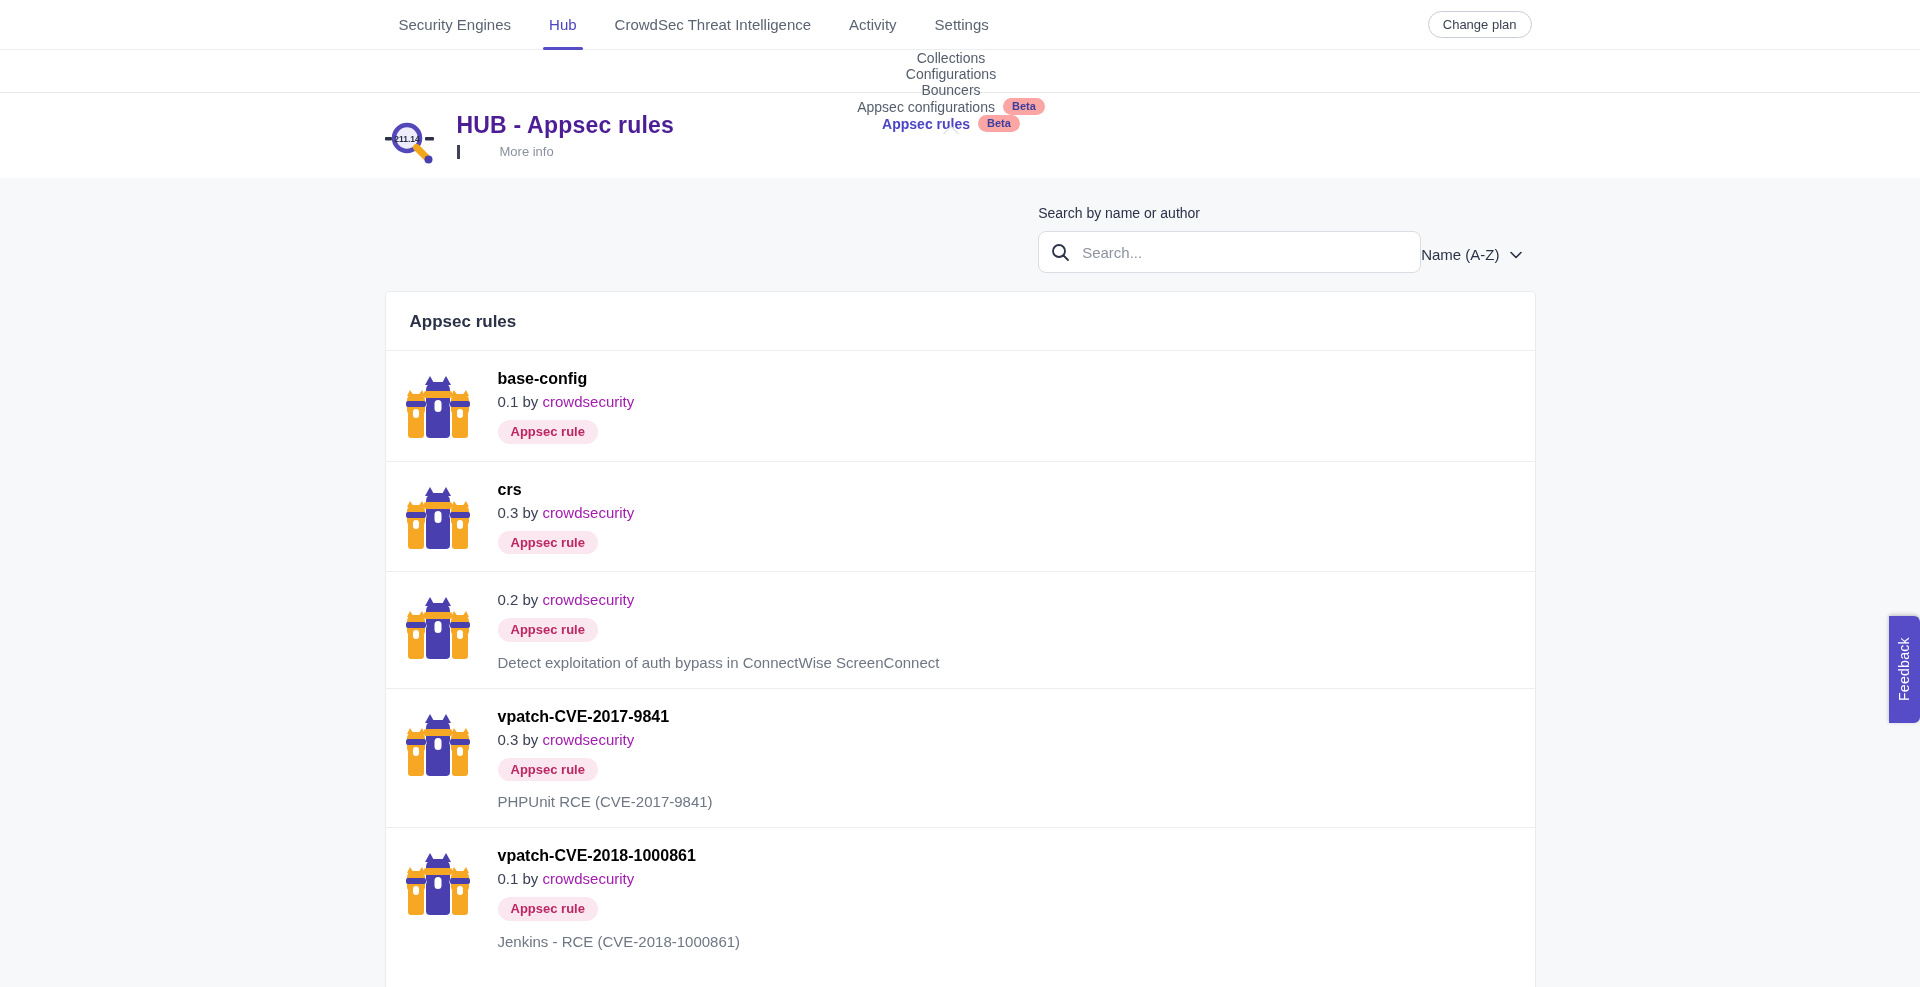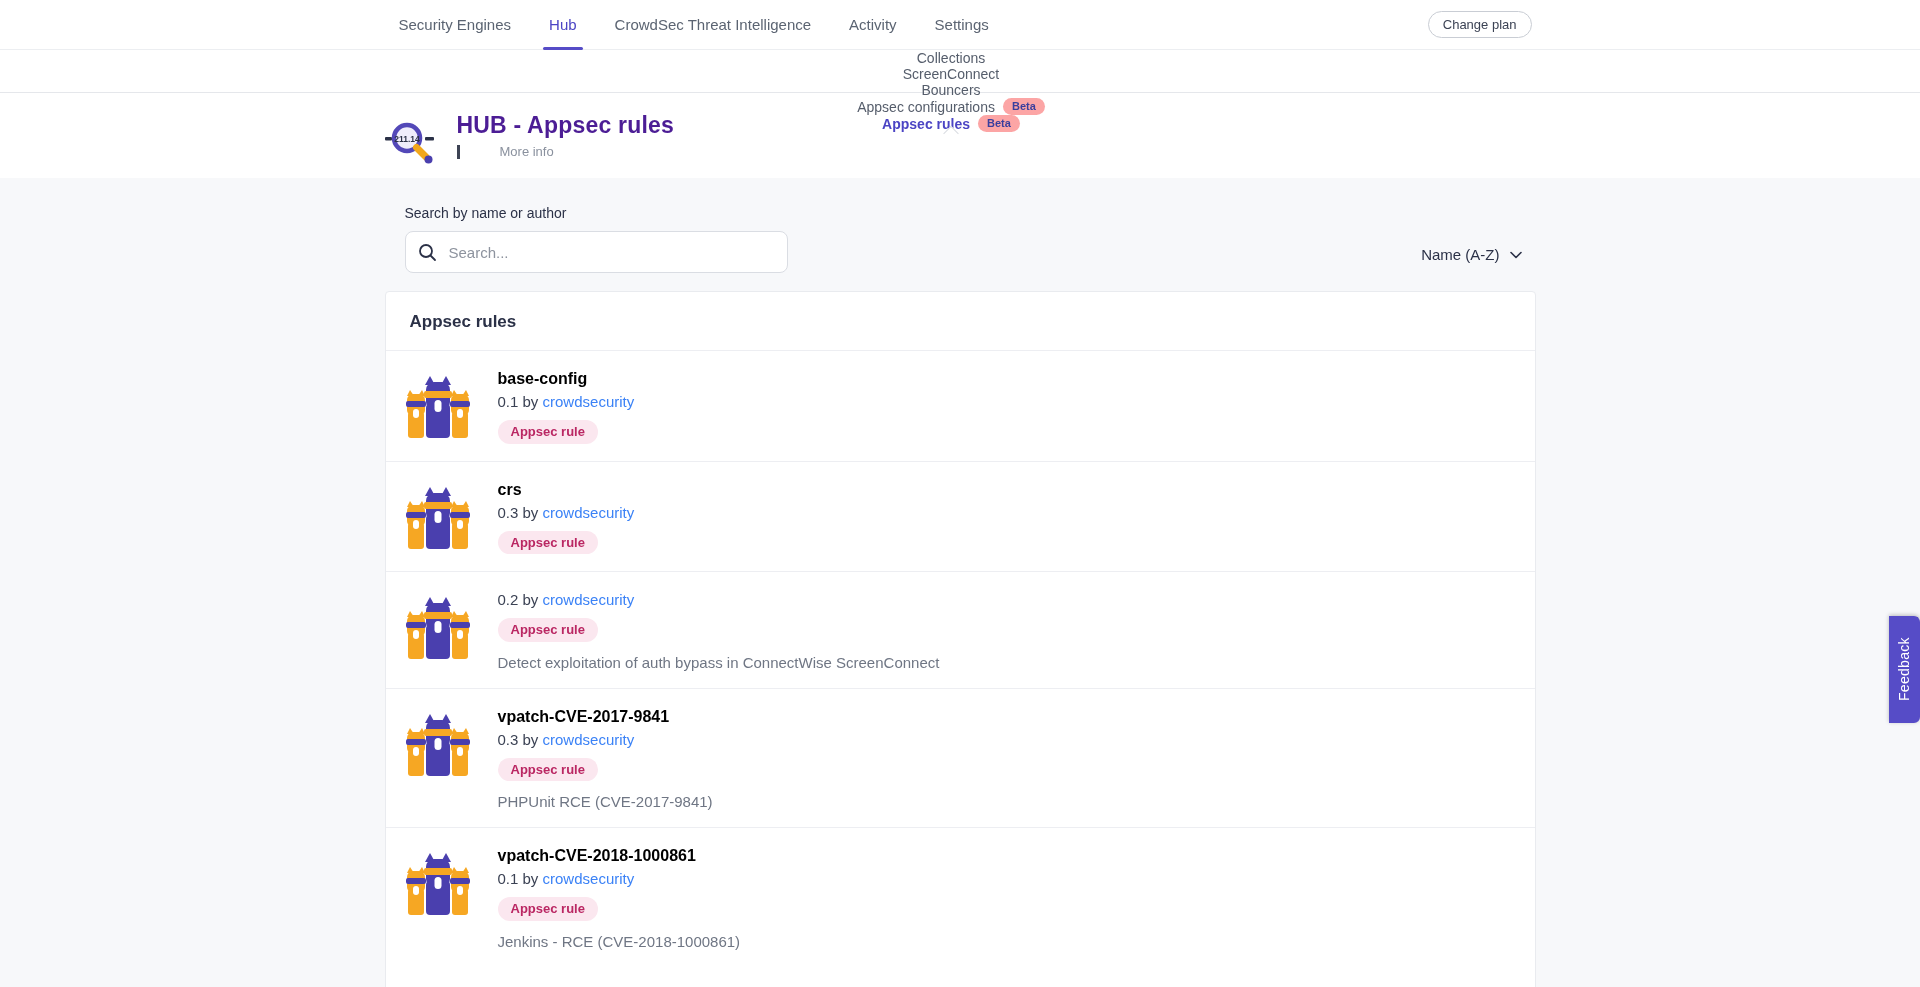--- a/index.html
+++ b/index.html
@@ -53,21 +53,21 @@
   .page-header .container { display:flex; align-items:center; height:100%; }
   .hub-icon { width:54px; height:50px; flex:0 0 auto; margin-top:6px; }
   .header-text { margin-left:18px; }
   .page-title { font-size:23px; font-weight:bold; color:#4c1d95; letter-spacing:.2px; }
   .more-info-line { display:flex; align-items:center; margin-top:5px;gap:32px; }
   .more-info-bar { width:3px; height:14px; background:#3d4354; margin-right:8px; }
   .more-info { font-size:13px; color:#8a919e; text-decoration:none; cursor:pointer; }
 
   
   .search-section { margin-top:27px; }
-  .search-row { display:flex; align-items:flex-end; justify-content:space-between;margin-left:20px; }
+  .search-row { display:flex; align-items:flex-end; justify-content:flex-end; }
   .search-label { font-size:14px; color:#2b3147; margin-bottom:10px; }
   .search-box {
     display:flex; align-items:center; width:383px; height:42px;
     background:#fff; border:1px solid #dadde3; border-radius:8px; padding:0 12px;
   }
   .search-box svg { flex:0 0 auto; }
   .search-input {
     border:none; outline:none; flex:1; margin-left:12px; font-size:15px; color:#2b3147;
     font-family:"Liberation Sans", sans-serif; background:transparent;
   }
@@ -85,21 +85,21 @@
   .card-header {
     padding:20px 24px 18px 24px; border-bottom:1px solid #edeef2;
     font-size:17px; font-weight:bold; color:#2b3147;
   }
   .row { display:flex; padding:19px 24px 17px 20px; border-bottom:1px solid #edeef2; }
   .row:last-child { border-bottom:none; }
   .llama { width:64px; height:64px; flex:0 0 auto; margin-right:28px; margin-top:4px; }
   .row-body { flex:1; }
   .row-name { font-size:16px; font-weight:bold; color:#000000; margin-bottom:5px; cursor:pointer; }
   .row-meta { font-size:15px; color:#3b4254; margin-bottom:10px; }
-  .author { color:#3b82f6; text-decoration:none; cursor:pointer; }
+  .author { color:#a21caf; text-decoration:none; cursor:pointer; }
   .badge-pill {
     display:inline-block; background:#fbe7ef; color:#ba2763;
     font-size:13px; font-weight:bold; border-radius:12px; padding:4px 13px; line-height:1.2;
   }
   .row-desc { font-size:15px; color:#6f7684; margin-top:12px; }
 
   
   .feedback-btn {
     position:fixed; right:0; top:616px; width:31px; height:107px;
     background:#564cc7; color:#fff; border:none; border-radius:6px 0 0 6px;
@@ -151,21 +151,21 @@
     <button class="change-plan">Change plan</button>
   </div>
 </nav>
 
 <nav class="subnav">
   <div class="container subnav-inner">
     <div class="subnav-item">
       <span>Collections</span>
     </div>
     <div class="subnav-item">
-      <span>ScreenConnect</span>
+      <span>Configurations</span>
     </div>
     <div class="subnav-item">
       <span>Bouncers</span>
     </div>
     <div class="subnav-item">
       <span>Appsec configurations</span>
       <span class="beta-pill">Beta</span>
     </div>
     <div class="subnav-item active">
       <span>Appsec rules</span>

